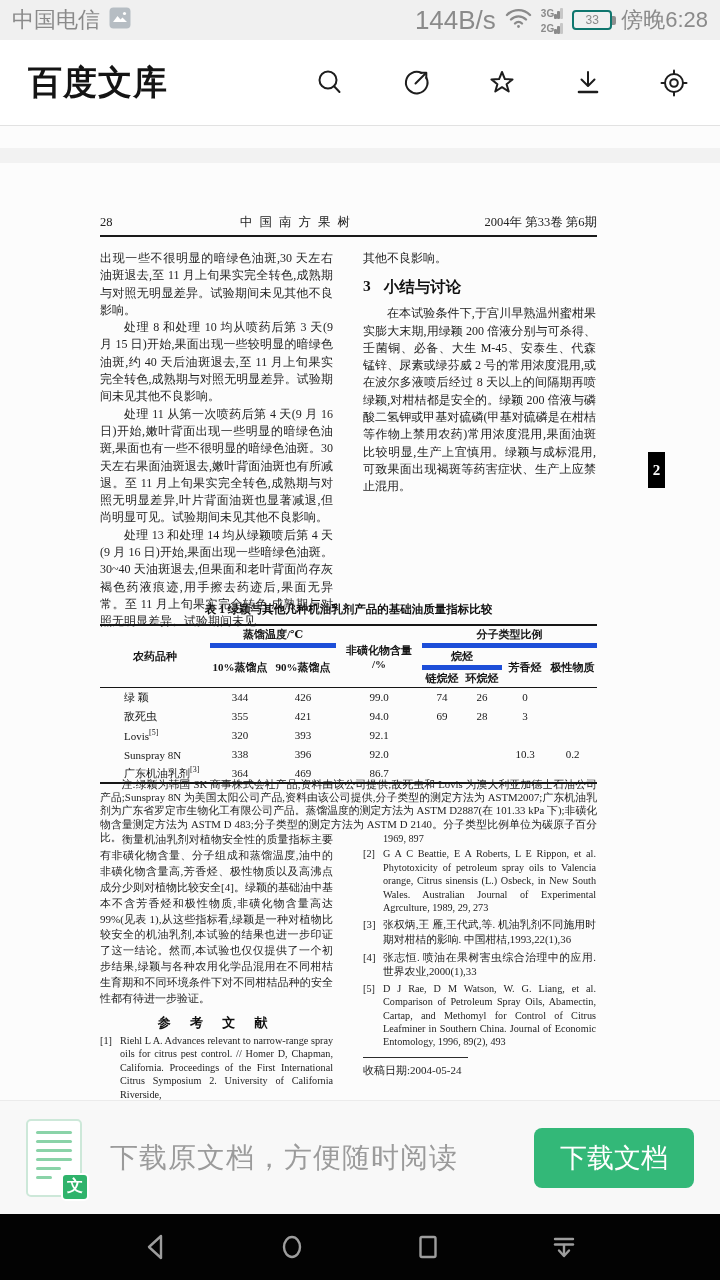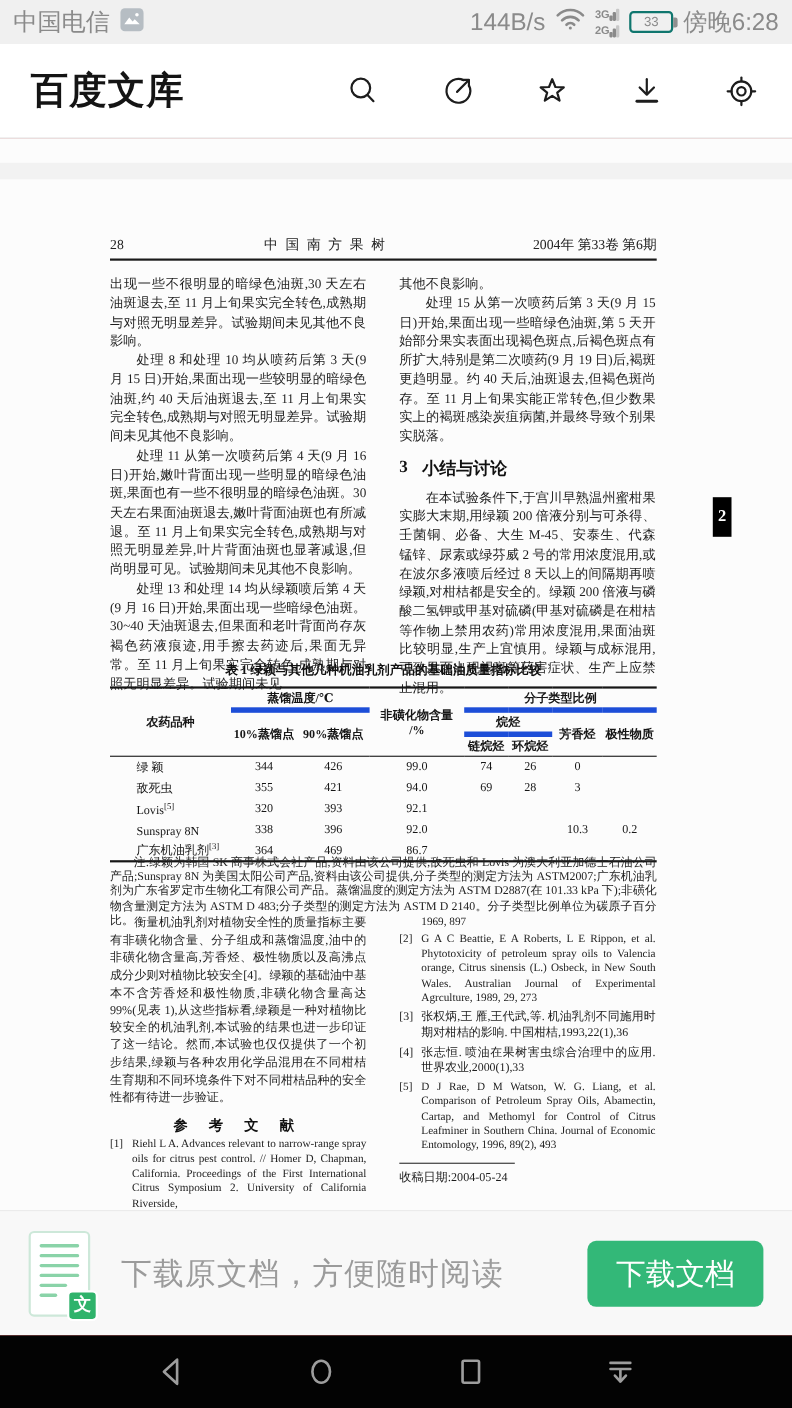--- a/index.html
+++ b/index.html
@@ -10,21 +10,21 @@
     font-family:"Liberation Sans","DejaVu Sans",sans-serif;
   }
   
   .statusbar {
     position:absolute; top:0; left:0; width:720px; height:40px;
     background:#f0f0f0; color:#8a8a8a;
     display:flex; align-items:center; padding:0 12px; gap:9px;
   }
   .carrier { font-size:22px; }
   .sb-right { margin-left:auto; display:flex; align-items:center; gap:9px; }
-  .speed { font-size:22px; }
+  .speed { font-size:26px; }
   .sig { display:flex; flex-direction:column; justify-content:center; gap:2px; }
   .sigrow { display:flex; align-items:flex-end; gap:0; height:13px; }
   .siglabel { font-size:10px; font-weight:bold; line-height:10px; color:#8a8a8a; }
   .bar { display:inline-block; width:3px; background:#8a8a8a; border-radius:1px; }
   .bar.light { background:#c7c7c7; }
   .b1{height:5px}.b2{height:8px}.b3{height:11px}
   .batt {
     position:relative; width:40px; height:20px; border:2px solid #0f766e; border-radius:4px;
     display:flex; align-items:center; justify-content:center;
     font-size:12px; color:#8a8a8a;
@@ -198,21 +198,20 @@
 
     <div class="colL">
       <p class="body cont0">出现一些不很明显的暗绿色油斑,30 天左右油斑退去,至 11 月上旬果实完全转色,成熟期与对照无明显差异。试验期间未见其他不良影响。</p>
       <p class="body">处理 8 和处理 10 均从喷药后第 3 天(9 月 15 日)开始,果面出现一些较明显的暗绿色油斑,约 40 天后油斑退去,至 11 月上旬果实完全转色,成熟期与对照无明显差异。试验期间未见其他不良影响。</p>
       <p class="body">处理 11 从第一次喷药后第 4 天(9 月 16 日)开始,嫩叶背面出现一些明显的暗绿色油斑,果面也有一些不很明显的暗绿色油斑。30 天左右果面油斑退去,嫩叶背面油斑也有所减退。至 11 月上旬果实完全转色,成熟期与对照无明显差异,叶片背面油斑也显著减退,但尚明显可见。试验期间未见其他不良影响。</p>
       <p class="body">处理 13 和处理 14 均从绿颖喷后第 4 天(9 月 16 日)开始,果面出现一些暗绿色油斑。30~40 天油斑退去,但果面和老叶背面尚存灰褐色药液痕迹,用手擦去药迹后,果面无异常。至 11 月上旬果实完全转色,成熟期与对照无明显差异。试验期间未见</p>
     </div>
 
     <div class="colR">
       <p class="body cont0">其他不良影响。</p>
-      <p class="body">处理 15 从第一次喷药后第 3 天(9 月 15 日)开始,果面出现一些暗绿色油斑,第 5 天开始部分果实表面出现褐色斑点,后褐色斑点有所扩大,特别是第二次喷药(9 月 19 日)后,褐斑更趋明显。约 40 天后,油斑退去,但褐色斑尚存。至 11 月上旬果实能正常转色,但少数果实上的褐斑感染炭疽病菌,并最终导致个别果实脱落。</p>
       <div class="sechead">
         <span>3</span>
         <span>小结与讨论</span>
       </div>
       <p class="body">在本试验条件下,于宫川早熟温州蜜柑果实膨大末期,用绿颖 200 倍液分别与可杀得、壬菌铜、必备、大生 M-45、安泰生、代森锰锌、尿素或绿芬威 2 号的常用浓度混用,或在波尔多液喷后经过 8 天以上的间隔期再喷绿颖,对柑桔都是安全的。绿颖 200 倍液与磷酸二氢钾或甲基对硫磷(甲基对硫磷是在柑桔等作物上禁用农药)常用浓度混用,果面油斑比较明显,生产上宜慎用。绿颖与成标混用,可致果面出现褐斑等药害症状、生产上应禁止混用。</p>
     </div>
 
     <div class="tblwrap">
       <div class="tbltitle">表 1  绿颖与其他几种机油乳剂产品的基础油质量指标比较</div>
       <table class="t">

